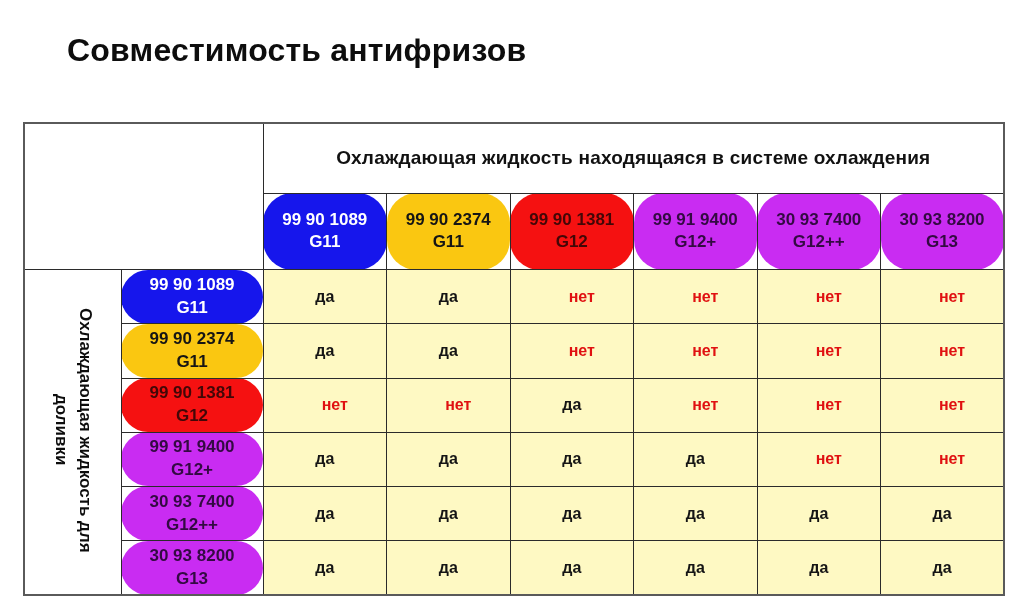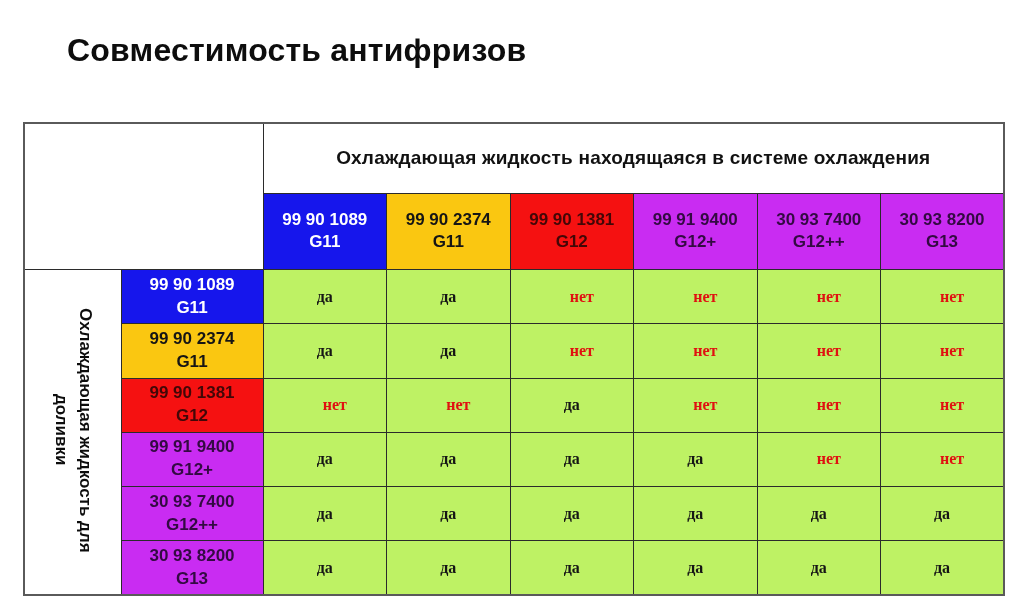--- a/index.html
+++ b/index.html
@@ -37,32 +37,32 @@
   }
   tr.r-group { height: 70px; }
   tr.r-cols  { height: 76px; }
   tr.r-data  { height: 54px; }
   td.corner { background: #ffffff; }
   td.group-h {
     font-size: 19px;
     color: #111111;
     letter-spacing: 0.2px;
   }
-  td.prod-h { font-size: 17px; line-height: 1.35; }
+  td.prod-h { font-size: 17px; line-height: 1.35; border-radius: 30px; }
   td.vcell { background: #ffffff; }
   .vtext {
     display: inline-block;
     writing-mode: vertical-rl;
     font-size: 17px;
     font-weight: bold;
     color: #0d0d0d;
     line-height: 1.45;
   }
   .vtext span { display: block; text-align: center; }
-  td.cell { font-size: 16px; background: #bef264; font-family: Liberation Serif, serif; }
+  td.cell { font-size: 16px; background: #fef9c3; }
   td.cell.yes { color: var(--yes-color, #151515); }
   td.cell.no  { color: var(--no-color, #e01111); padding-left: 20px; }
 </style>
 </head>
 <body>
 
 <h1 class="page-title">Совместимость антифризов</h1>
 
 <table class="compat">
   <colgroup>

